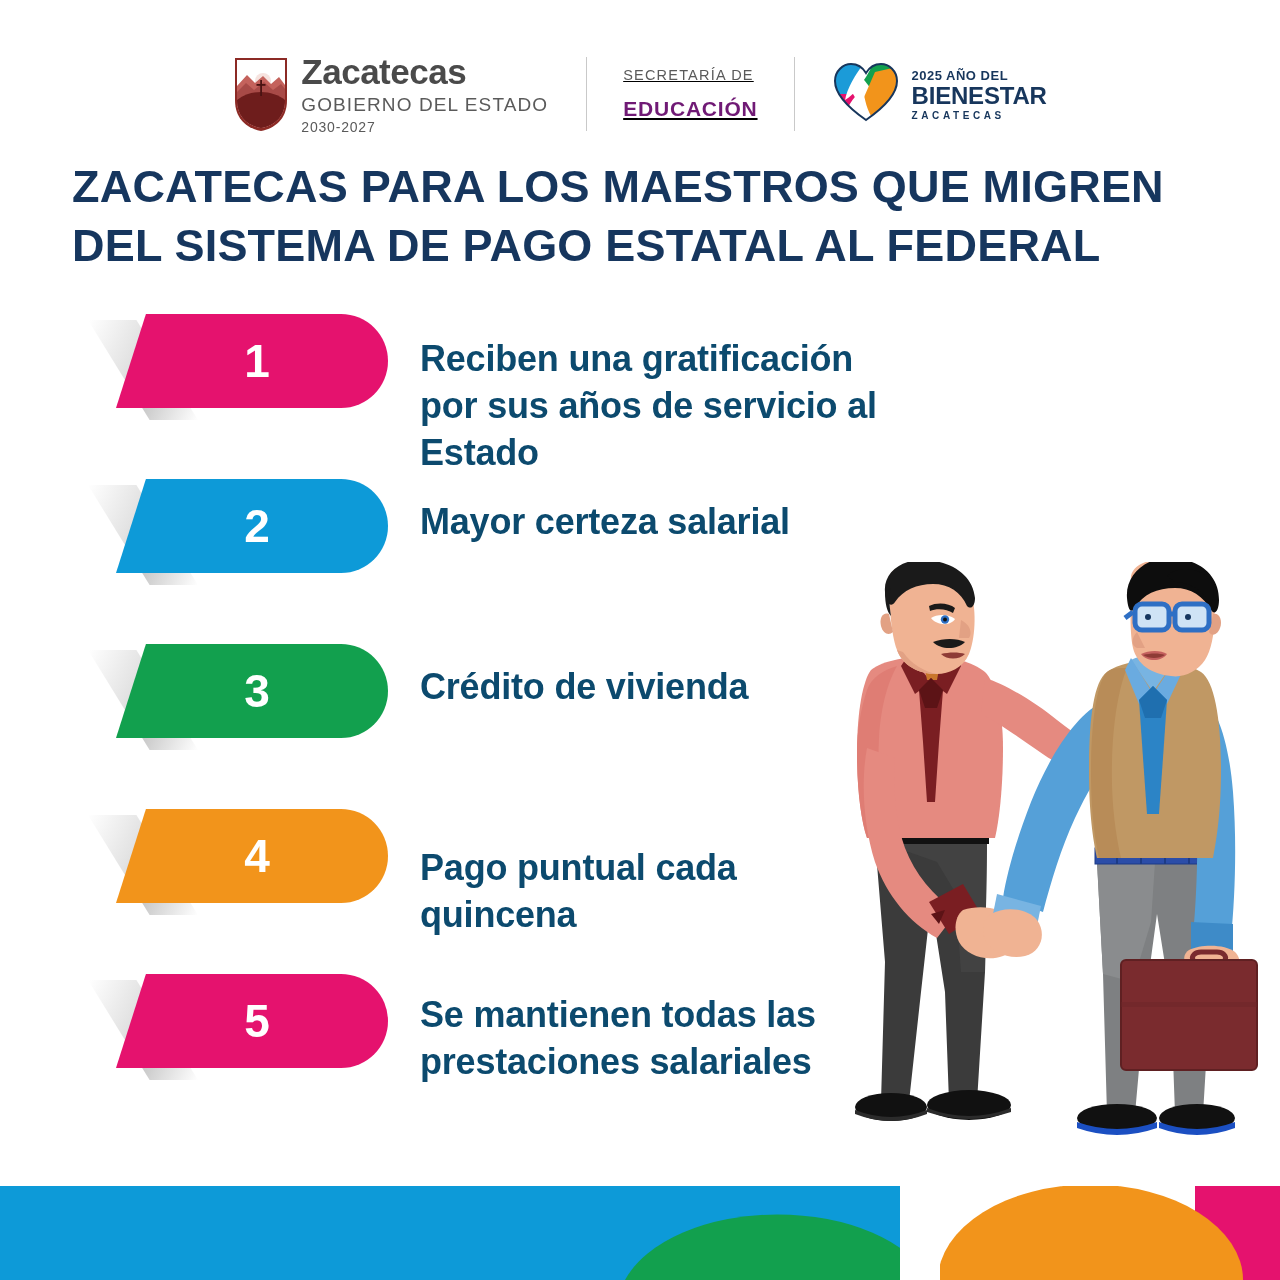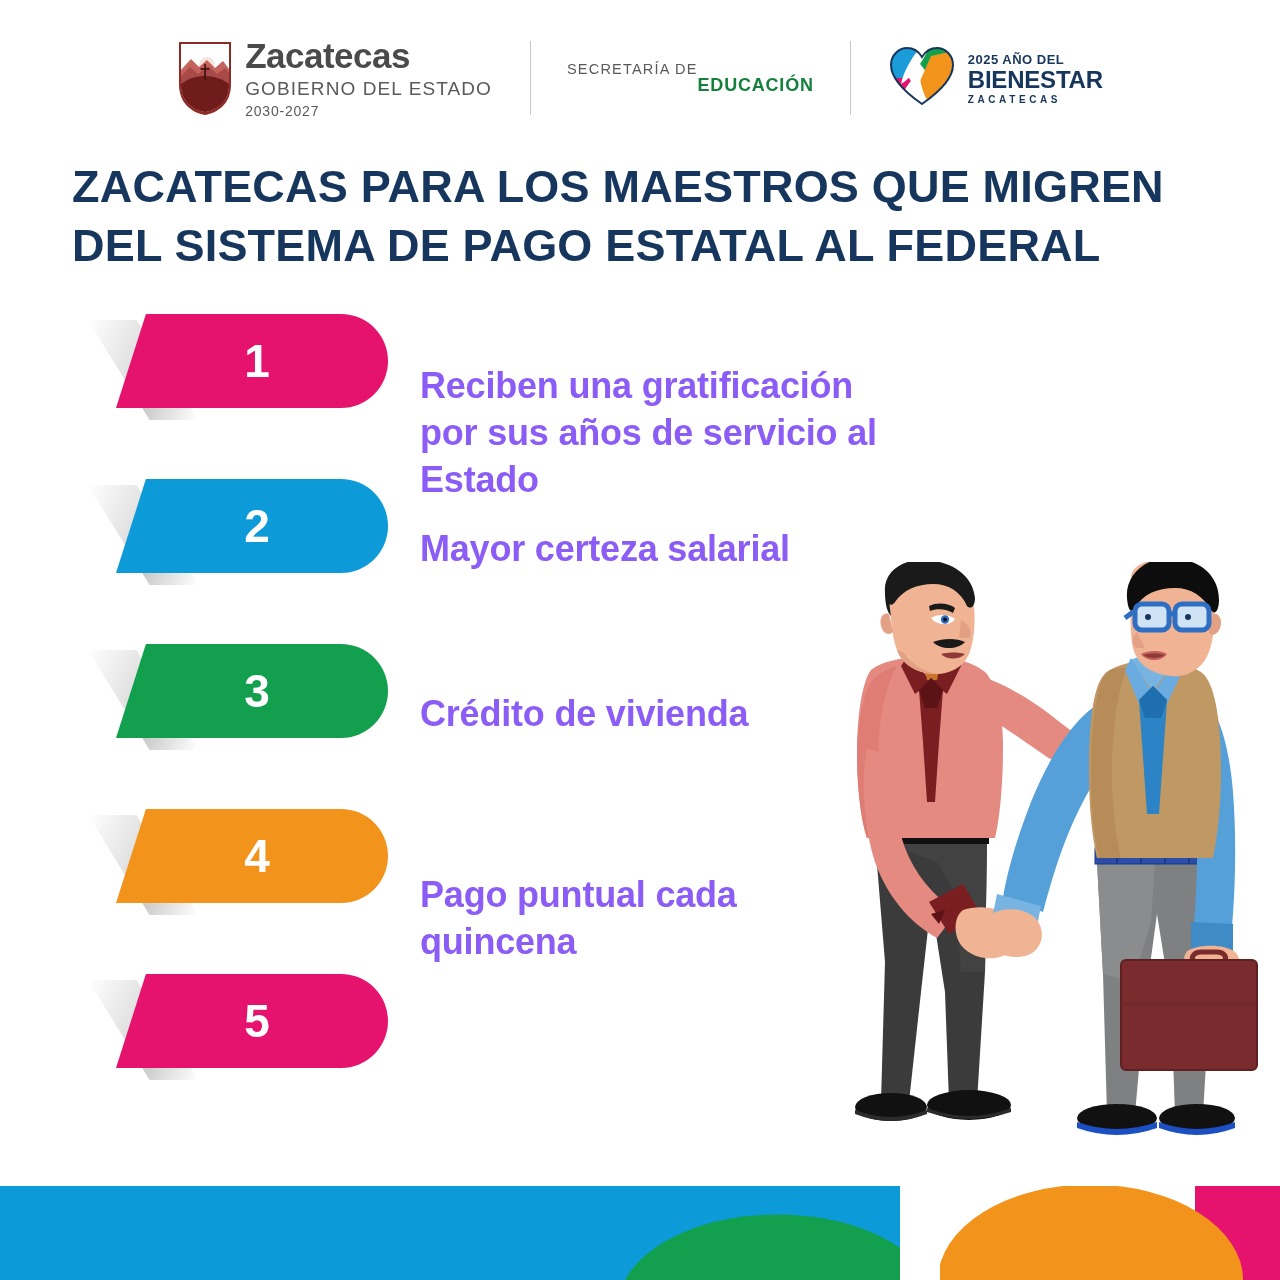--- a/index.html
+++ b/index.html
@@ -6,41 +6,41 @@
   html,body { width:1280px; height:1280px; }
   body {
     background:#ffffff;
     font-family:"Liberation Sans", sans-serif;
     position:relative;
     overflow:hidden;
   }
 
   
   .header {
-    position:absolute; top:30px; left:0; width:1280px; height:96px;
+    position:absolute; top:46px; left:0; width:1280px; height:96px;
     display:flex; align-items:center; justify-content:center; gap:12px;
   }
   .logo-zac { display:flex; align-items:center; gap:12px; padding-right:26px; }
   .shield { width:56px; height:76px; position:relative; }
   .shield svg { display:block; }
   .zac-words { display:flex; flex-direction:column; justify-content:center; }
   .zac-name {
     font-size:35px; font-weight:bold; color:#4a4a4a; letter-spacing:-0.5px;
     line-height:1.0;
   }
   .zac-sub1 {
     font-size:19px; color:#5a5a5a; letter-spacing:1.1px; margin-top:5px;
   }
   .zac-sub2 {
     font-size:14px; color:#5a5a5a; letter-spacing:0.8px; margin-top:3px;
   }
   .vdiv { width:1px; height:74px; background:#c9c9c9; }
-  .logo-sec { padding:0 24px; display:flex; flex-direction:row; justify-content:flex-end; }
+  .logo-sec { padding:0 24px; display:flex; flex-direction:column; justify-content:flex-end;text-decoration:underline; }
   .sec-l1 { font-size:14.5px; color:#5a5a5a; letter-spacing:1.2px; }
-  .sec-l2 { font-size:18px; font-weight:bold; color:#15803d; letter-spacing:0.8px; margin-top:14px; }
+  .sec-l2 { font-size:21px; font-weight:bold; color:#701a75; letter-spacing:0.8px; margin-top:14px; }
   .logo-bien { display:flex; align-items:center; gap:11px; padding-left:24px;justify-content:space-between; }
   .bien-words { display:flex; flex-direction:column; }
   .bw1 { font-size:13px; font-weight:bold; color:#17365c; letter-spacing:0.5px; }
   .bw2 { font-size:24px; font-weight:bold; color:#17365c; letter-spacing:-0.2px; line-height:1.0; margin-top:1px;}
   .bw3 { font-size:10px; font-weight:bold; color:#17365c; letter-spacing:3.6px; margin-top:2px; }
 
   
   .title {
     position:absolute; top:158px; left:72px; width:1140px;
     font-size:45px; font-weight:bold; color:#16365e;
@@ -65,22 +65,22 @@
     border-radius:0 47px 47px 0;
     clip-path: polygon(11% 0%, 100% 0%, 100% 100%, 0% 100%);
     display:flex; align-items:center; justify-content:center;
   }
   .badge-num {
     color:#ffffff; font-size:46px; font-weight:bold; line-height:1;
     margin-left:10px; letter-spacing:0px;
   }
   .row-text {
     position:absolute; left:420px; top:-2px; width:480px;
-    font-size:36px; font-weight:600; color:#8b5cf6;
-    line-height:1.30; letter-spacing:-0.2px;margin-top:27px;
+    font-size:36px; font-weight:600; color:#0c4a6e;
+    line-height:1.30; letter-spacing:-0.2px;
   }
 
   .r1 .row-text { top:22px; }
   .r2 .row-text { top:20px; }
   .r3 .row-text { top:20px; }
   .r4 .row-text { top:36px; }
   .r5 .row-text { top:18px; }
 
   
   .illo { position:absolute; left:845px; top:562px; width:420px; height:600px; }
@@ -205,20 +205,21 @@
     <div class="row-text">Pago puntual cada quincena</div>
   </div>
 
   <div class="row r5">
     <div class="badge-wrap">
       <div class="badge-shadow"></div>
       <div class="badge" style="background: rgb(229, 18, 110);">
         <span class="badge-num">5</span>
       </div>
     </div>
+    <div class="row-text">Se mantienen todas las prestaciones salariales</div>
   </div>
 
 </div>
 
 <div class="illo">
   <svg width="420" height="600" viewBox="0 0 420 600">
 
     <path d="M30 278 H142 L140 410 L132 540 L104 540 L100 430 L86 340 L76 430 L64 540 L36 540 L40 400 Z" fill="#3B3B3B"></path>
     <path d="M30 278 H142 L140 410 L116 410 L110 330 L92 300 Z" fill="#424242"></path>
 

